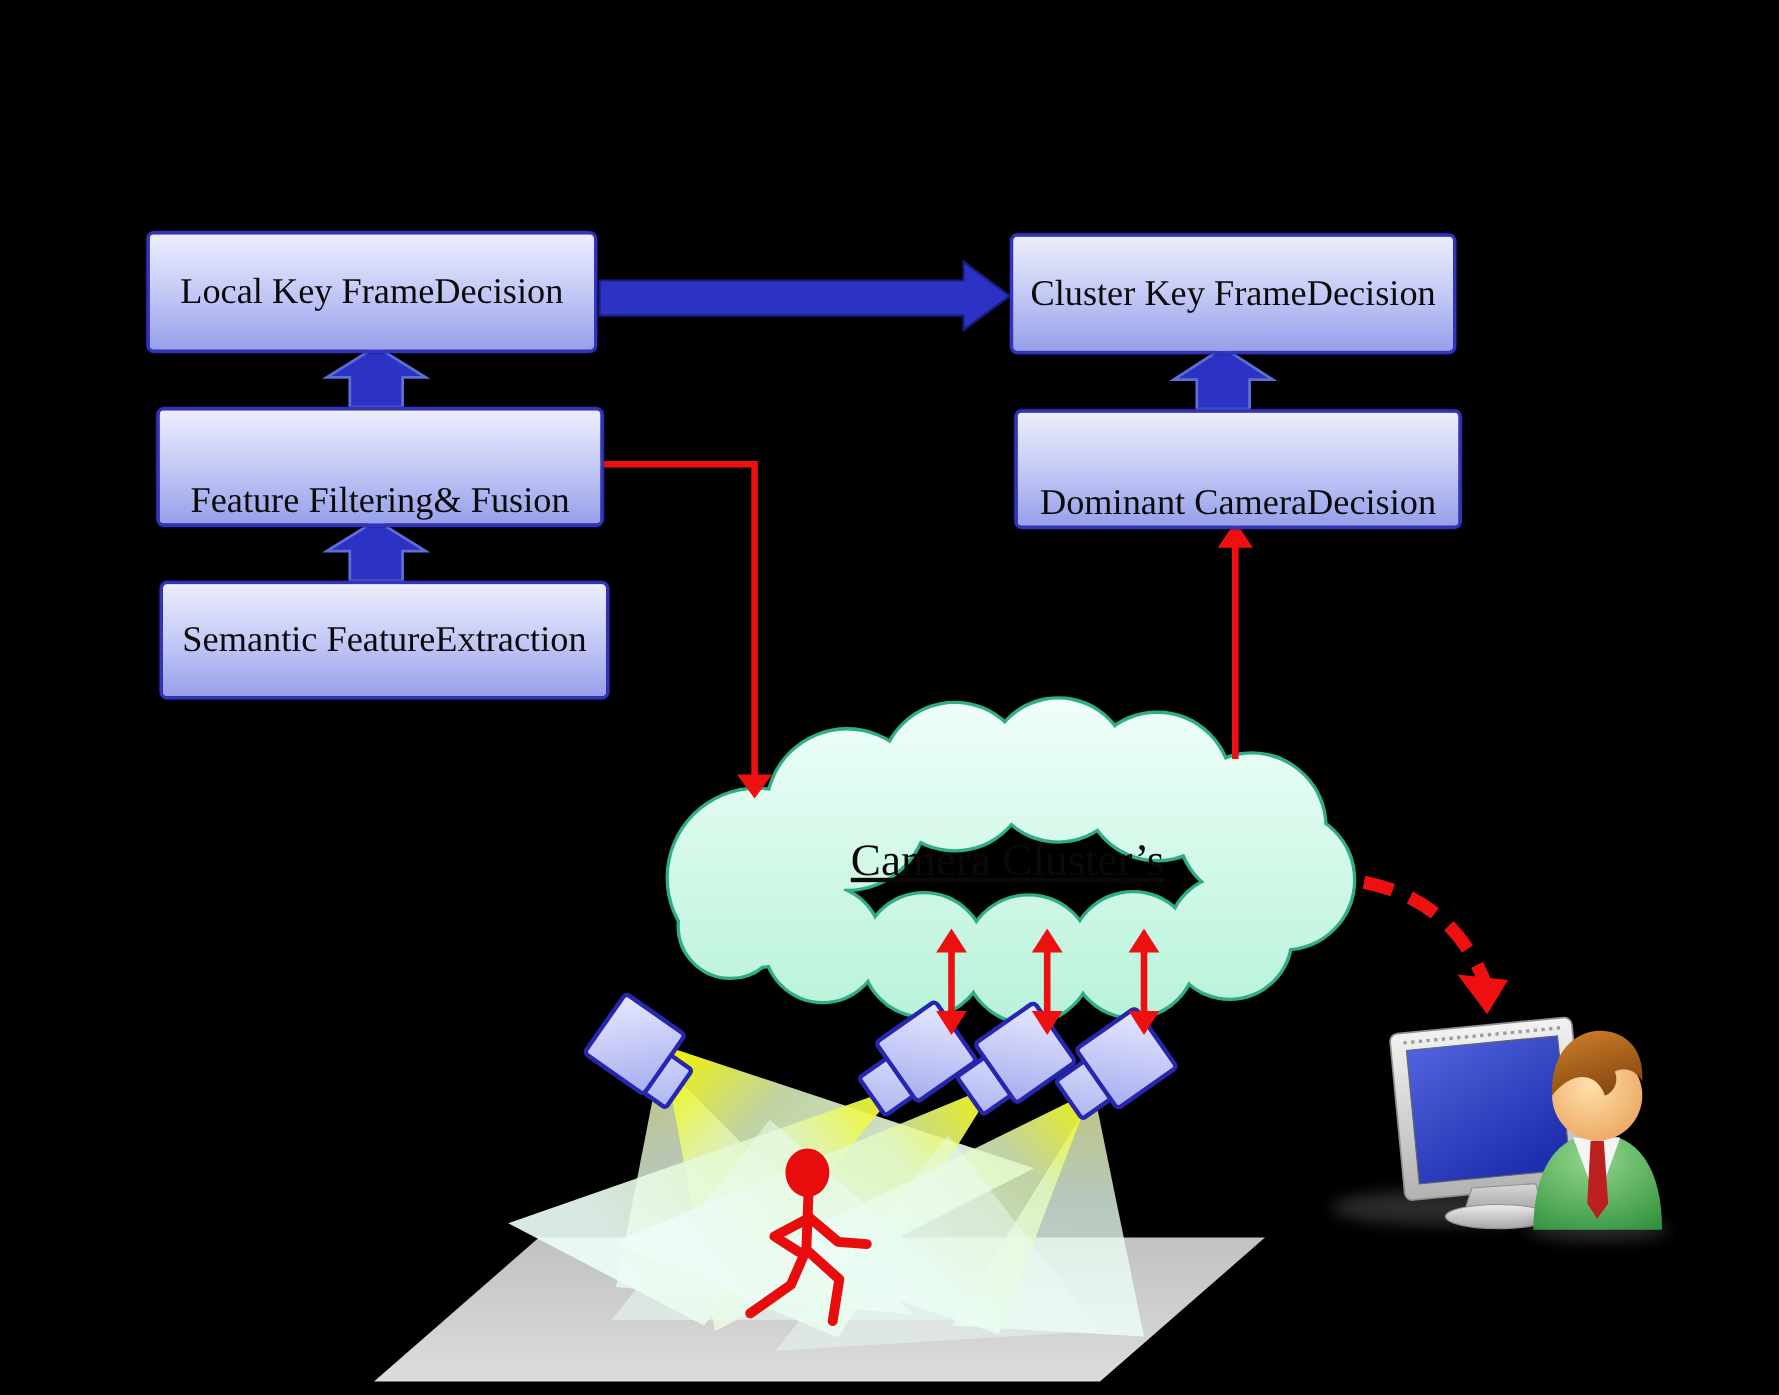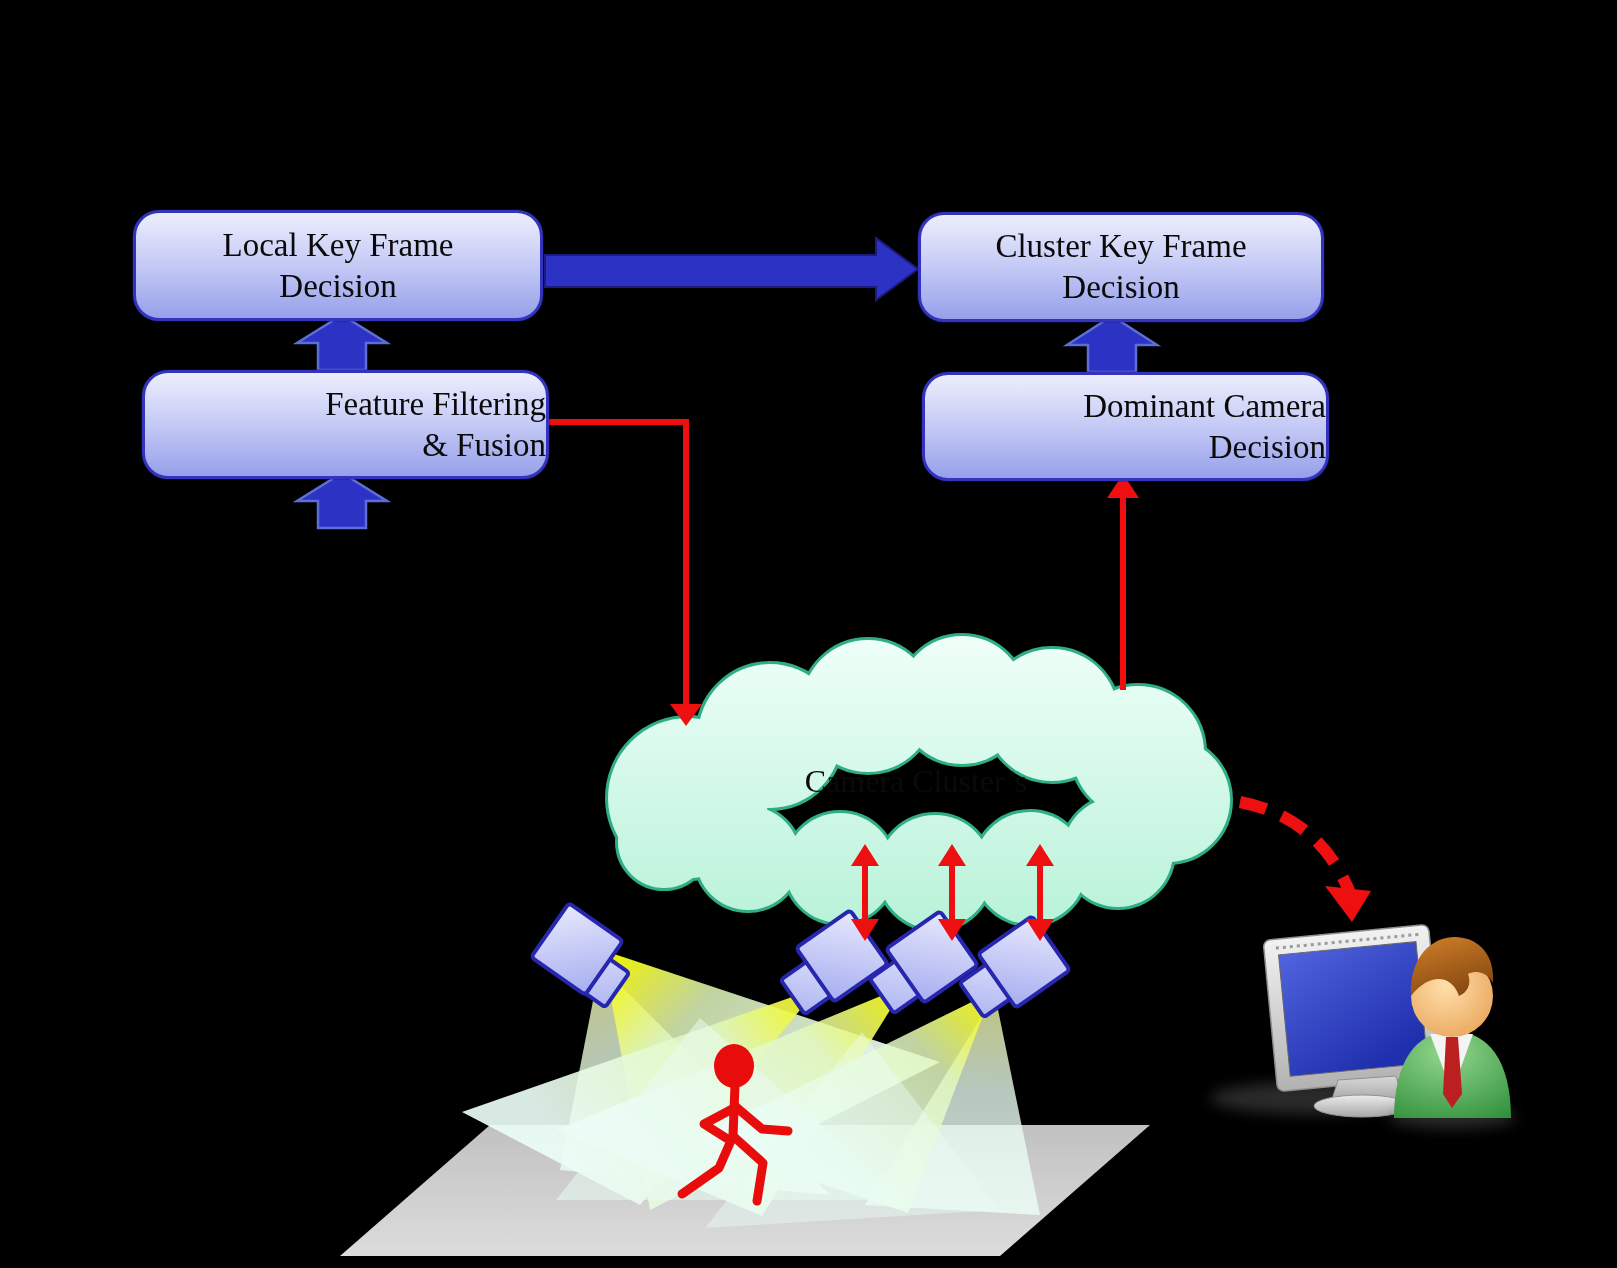--- a/index.html
+++ b/index.html
@@ -2,31 +2,31 @@
 <html><head>
 <meta charset="utf-8">
 <style>
   html,body{margin:0;padding:0;background:#000;}
   #stage{
     position:relative;width:1617px;height:1268px;background:#000000;
     overflow:hidden;font-family:"Liberation Serif","DejaVu Serif",serif;
   }
   #art{position:absolute;left:0;top:0;}
   .box{
-    position:absolute;display:flex;flex-direction:column;justify-content:center;align-items:center;
-    border:3px solid #3333bd;border-radius:26px;
+    position:absolute;display:flex;flex-direction:row;justify-content:center;align-items:center;
+    border:3px solid #3333bd;border-radius:7px;
     background:linear-gradient(180deg,#eceefc 0%,#c6cbf6 48%,#96a0ea 100%);
     color:#0a0a0a;font-size:33px;line-height:41px;text-align:center;
     box-shadow:0 0 0 1px rgba(20,20,120,0.35);
   }
   .box.spread{line-height:48px;}
   .cloud-label{
     position:absolute;left:688px;top:726px;width:456px;height:110px;
     display:flex;flex-direction:column;justify-content:center;align-items:center;
-    color:#0a0a0a;font-size:32px;line-height:53px;text-align:left;pointer-events:none;
+    color:#0a0a0a;font-size:41px;line-height:53px;text-align:left;pointer-events:none;text-decoration:underline;
   }
 </style>
 </head>
 <body>
 
 <div id="stage">
 
 <svg id="art" width="1617" height="1268" viewBox="0 0 1617 1268">
   <defs>
     <linearGradient id="cloudG" gradientUnits="userSpaceOnUse" x1="900" y1="630" x2="900" y2="935">
@@ -237,20 +237,24 @@
 </svg>
 
 <div class="box" style="left:133px;top:210px;width:404px;height:105px;">
   <span>Local Key Frame</span>
   <span>Decision</span>
 </div>
 <div class="box" style="left:142px;top:370px;width:401px;height:103px;align-items:flex-end;">
   <span>Feature Filtering</span>
   <span>&amp; Fusion</span>
 </div>
+<div class="box spread" style="left:145px;top:528px;width:403px;height:102px;">
+  <span>Semantic Feature</span>
+  <span>Extraction</span>
+</div>
 <div class="box" style="left:918px;top:212px;width:400px;height:104px;">
   <span>Cluster Key Frame</span>
   <span>Decision</span>
 </div>
 <div class="box" style="left:922px;top:372px;width:401px;height:103px;align-items:flex-end;">
   <span>Dominant Camera</span>
   <span>Decision</span>
 </div>
 
 <div class="cloud-label">

